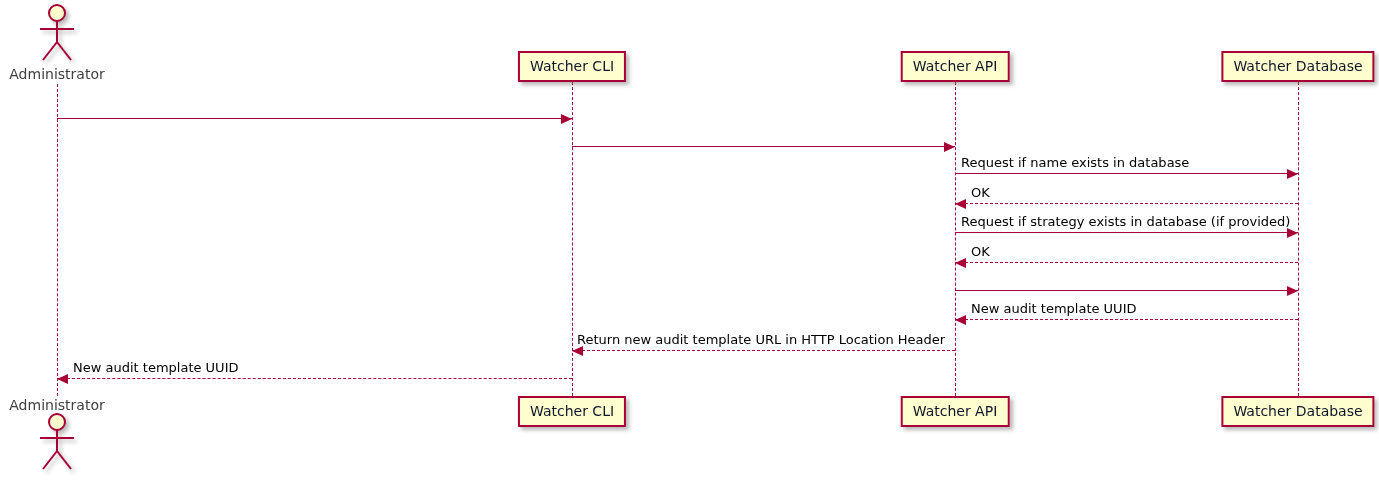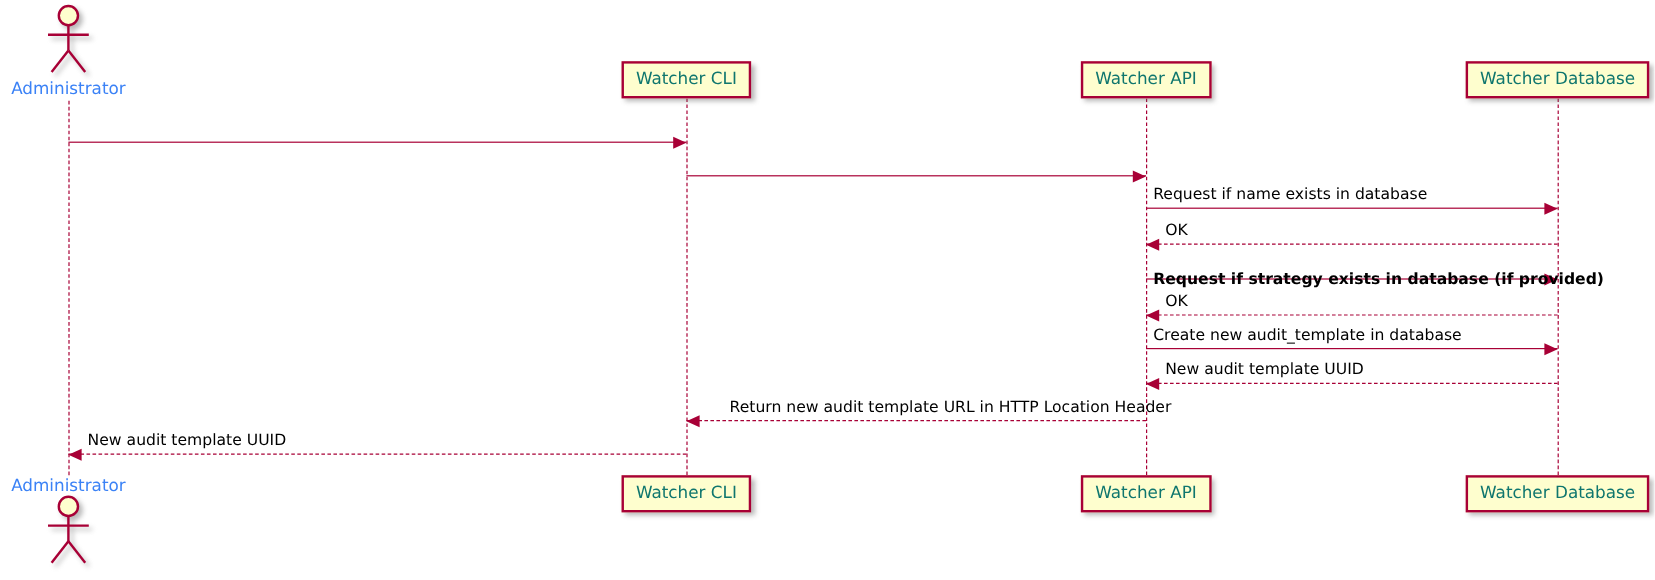--- a/index.html
+++ b/index.html
@@ -12,33 +12,33 @@
   }
   .lifeline{
     position:absolute;width:0;
     border-left:1px dashed #A80036;
   }
   .participant-box{
     position:absolute;height:27px;
     background:#FEFECE;
     border:2px solid #A80036;
     box-shadow:3px 3px 4px rgba(100,100,100,0.45);
-    color:#0f766e;font-size:14px;line-height:27px;text-align:center;
+    color:#0f172a;font-size:14px;line-height:27px;text-align:center;
     transform:translateX(-50%);
     white-space:nowrap;
     padding:0 10px;
     box-sizing:content-box;
   }
   .actor-figure{
     position:absolute;transform:translateX(-50%);
     filter:drop-shadow(3px 3px 2px rgba(100,100,100,0.45));
   }
   .actor-label{
     position:absolute;transform:translateX(-50%);
-    color:#3b82f6;font-size:14px;white-space:nowrap;
+    color:#404040;font-size:14px;white-space:nowrap;
   }
   .msg-line{
     position:absolute;height:0;
     border-top:1px solid #A80036;
   }
   .msg-line.dashed{border-top-style:dashed;}
   .msg-arrowhead{
     position:absolute;width:0;height:0;
     border-top:5px solid transparent;
     border-bottom:5px solid transparent;
@@ -85,29 +85,28 @@
     <div class="msg-line" style="left: 572px; top: 146px; width: 383px;"></div>
     <div class="msg-arrowhead right" style="left: 944px; top: 142px;"></div>
     <div class="msg-line" style="left: 955px; top: 173px; width: 343px;"></div>
     <div class="msg-arrowhead right" style="left: 1287px; top: 169px;"></div>
     <div class="msg-label" style="left: 961px; top: 155px;">Request if name exists in database</div>
     <div class="msg-line dashed" style="left: 955px; top: 203px; width: 343px;"></div>
     <div class="msg-arrowhead left" style="left: 955px; top: 199px;"></div>
     <div class="msg-label" style="left: 971px; top: 185px;">OK</div>
     <div class="msg-line" style="left: 955px; top: 232px; width: 343px;"></div>
     <div class="msg-arrowhead right" style="left: 1287px; top: 228px;"></div>
-    <div class="msg-label" style="left: 961px; top: 226px; font-weight: bold;">Request if strategy exists in database (if provided)</div>
+    <div class="msg-label" style="left: 961px; top: 214px;">Request if strategy exists in database (if provided)</div>
     <div class="msg-line dashed" style="left: 955px; top: 262px; width: 343px;"></div>
     <div class="msg-arrowhead left" style="left: 955px; top: 258px;"></div>
     <div class="msg-label" style="left: 971px; top: 244px;">OK</div>
     <div class="msg-line" style="left: 955px; top: 290px; width: 343px;"></div>
     <div class="msg-arrowhead right" style="left: 1287px; top: 286px;"></div>
-    <div class="msg-label" style="left: 961px; top: 272px;">Create new audit_template in database</div>
     <div class="msg-line dashed" style="left: 955px; top: 319px; width: 343px;"></div>
     <div class="msg-arrowhead left" style="left: 955px; top: 315px;"></div>
     <div class="msg-label" style="left: 971px; top: 301px;">New audit template UUID</div>
     <div class="msg-line dashed" style="left: 572px; top: 350px; width: 383px;"></div>
     <div class="msg-arrowhead left" style="left: 572px; top: 346px;"></div>
-    <div class="msg-label" style="left: 608px; top: 332px;">Return new audit template URL in HTTP Location Header</div>
+    <div class="msg-label" style="left: 577px; top: 332px;">Return new audit template URL in HTTP Location Header</div>
     <div class="msg-line dashed" style="left: 57px; top: 378px; width: 515px;"></div>
     <div class="msg-arrowhead left" style="left: 57px; top: 374px;"></div>
     <div class="msg-label" style="left: 73px; top: 360px;">New audit template UUID</div>
   </div>
 
 </body></html>

